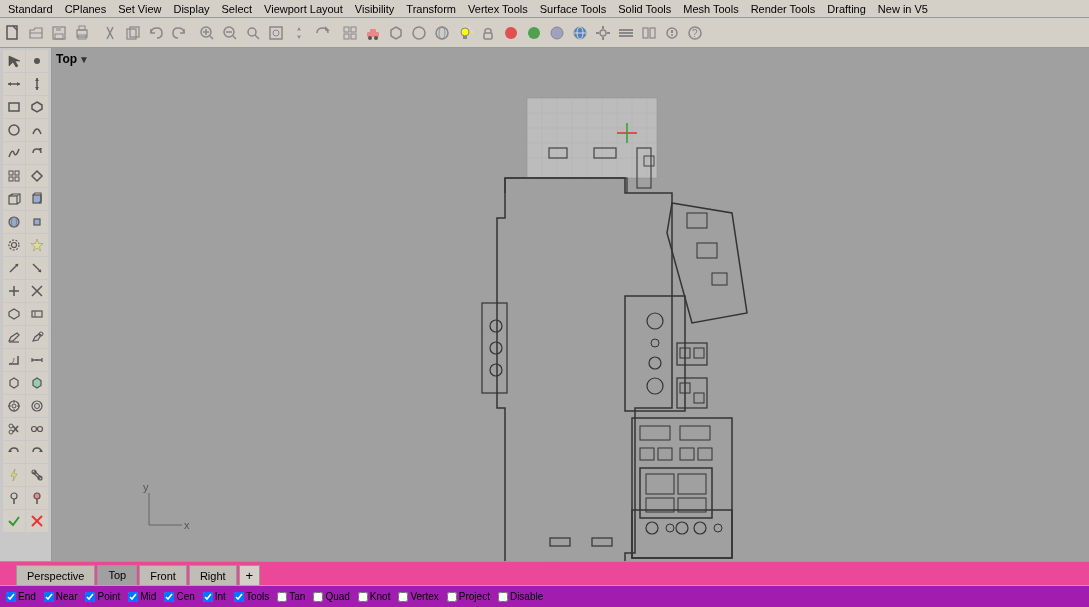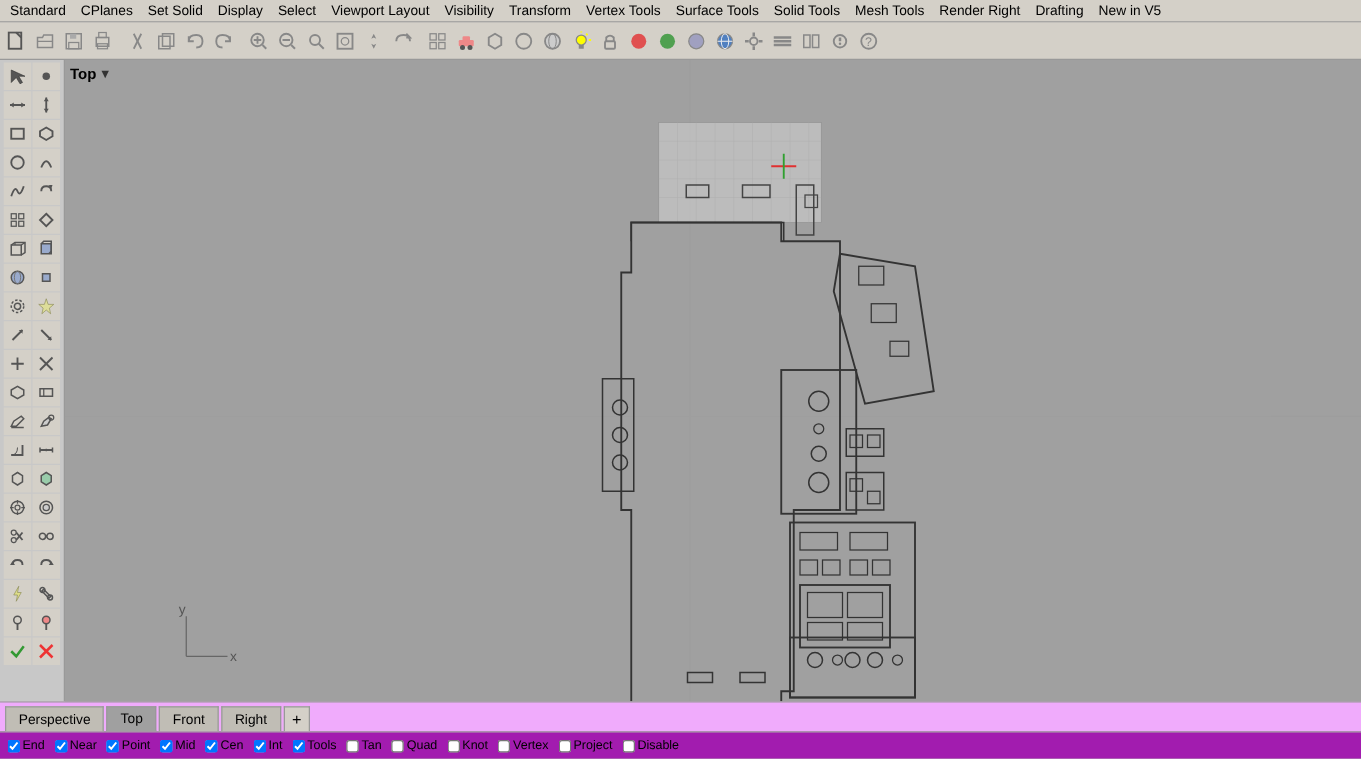--- a/index.html
+++ b/index.html
@@ -85,26 +85,26 @@
       color: #000;
       font-size: 12px;
       font-weight: bold;
       display: flex; align-items: center; gap: 2px;
       z-index: 10;
     }
     #viewport-label span { font-size: 10px; color: #333; }
 
     
     #tabs-bar {
-      background: #f0abfc;
+      background: #ec4899;
       border-top: 1px solid #999;
       display: flex;
       align-items: flex-end;
       height: 24px;
-      padding-left: 4px;
+      padding-left: 16px;
     }
     .tab {
       padding: 2px 10px;
       background: #c0bdb5;
       border: 1px solid #999;
       border-bottom: none;
       cursor: pointer;
       font-size: 11px;
       margin-right: 2px;
       height: 20px;
@@ -147,31 +147,31 @@
       top: 0; left: 0;
       width: 100%; height: 100%;
     }
   </style>
 </head>
 <body>
 
 <div id="menubar">
   <span>Standard</span>
   <span>CPlanes</span>
-  <span>Set Solid</span>
+  <span>Set View</span>
   <span>Display</span>
   <span>Select</span>
   <span>Viewport Layout</span>
   <span>Visibility</span>
   <span>Transform</span>
   <span>Vertex Tools</span>
   <span>Surface Tools</span>
   <span>Solid Tools</span>
   <span>Mesh Tools</span>
-  <span>Render Right</span>
+  <span>Render Tools</span>
   <span>Drafting</span>
   <span>New in V5</span>
 </div>
 
 <div id="toolbar">
   <div class="tb-btn">
     <svg width="16" height="16">
         <rect x="2" y="1" width="10" height="13" fill="none" stroke="#555" stroke-width="1.5"></rect>
         <line x1="8" y1="1" x2="12" y2="5" stroke="#555" stroke-width="1.5"></line>
       </svg>

